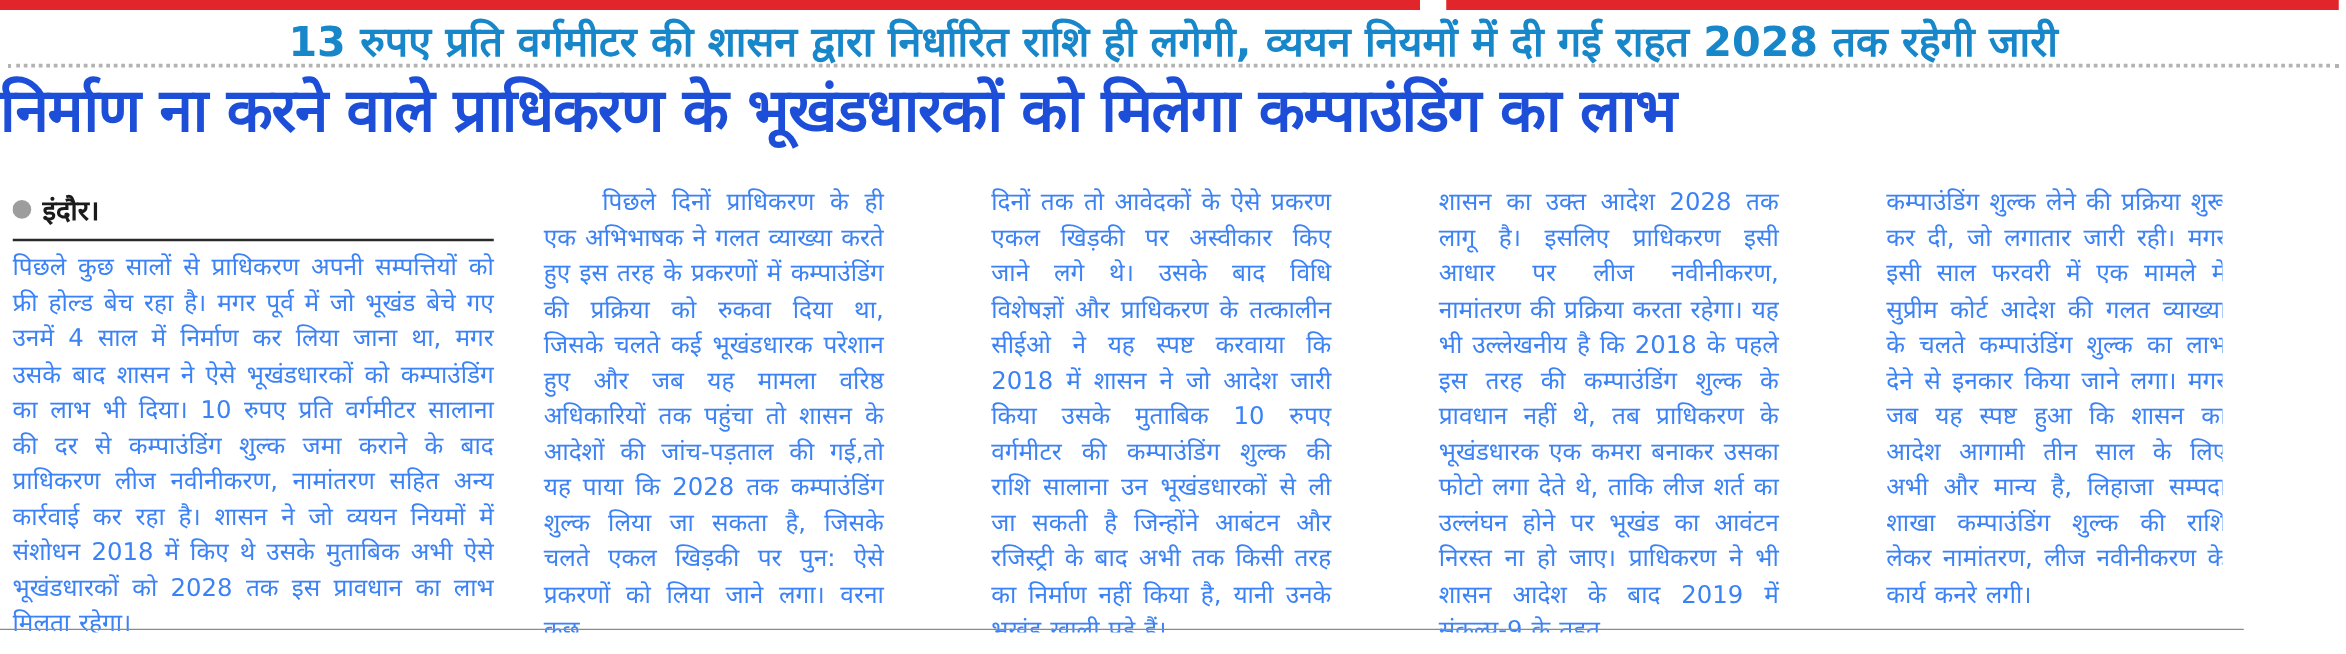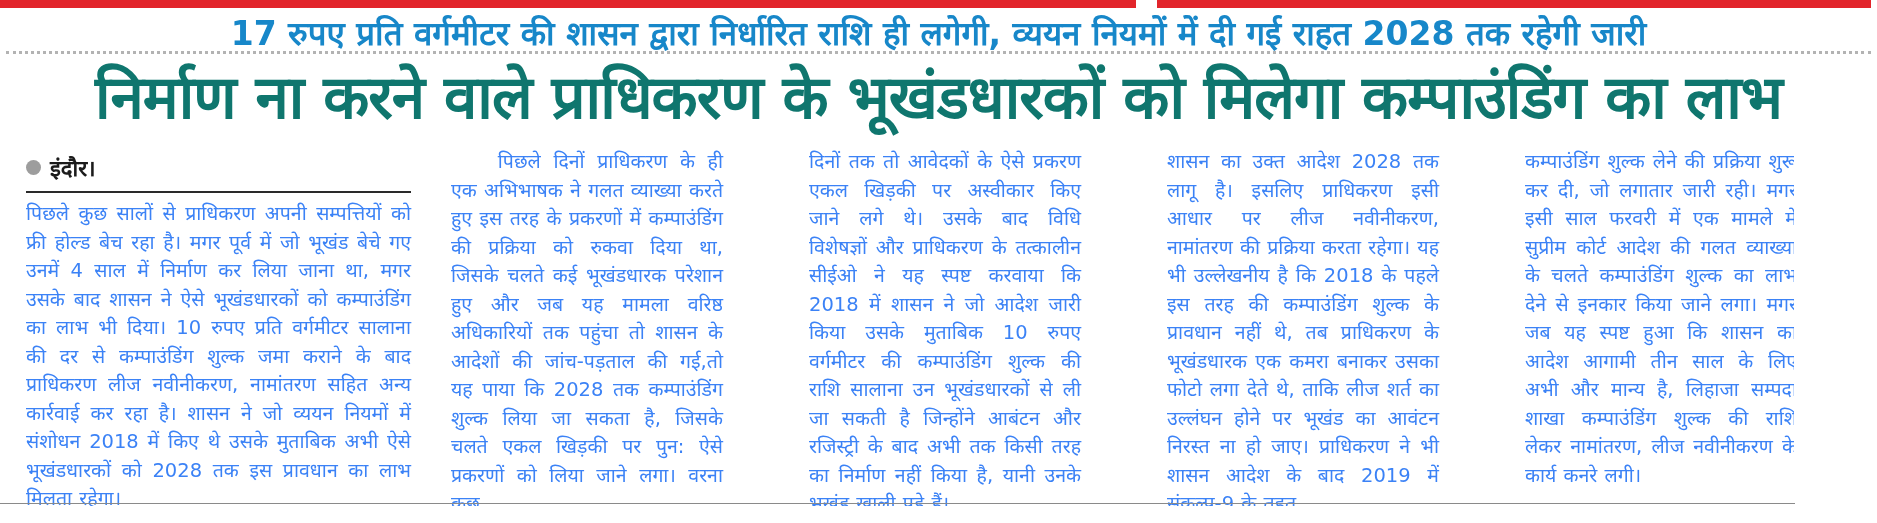--- a/index.html
+++ b/index.html
@@ -24,32 +24,30 @@
     white-space:nowrap;
   }
   
   .dotted-rule{
     position:absolute;top:51px;left:6px;right:6px;
     border-top:3px dotted #b3b3b3;
   }
   
   .headline{
     position:absolute;top:54px;left:0;right:0;margin:0;
-    text-align:center;
-    font-size:60px;font-weight:900;
-    color:#0f766e;
+    font-size:48px;font-weight:900;
+    color:#1d4ed8;
     letter-spacing:-1px;
     white-space:nowrap;
   }
   
   .body-columns{
     position:absolute;top:148px;left:10px;width:1768px;height:358px;
     display:flex;align-items:flex-start;
     overflow:hidden;
-    margin-left:16px;
   }
   .col{width:272px;flex:0 0 auto;}
   .col-first{width:385px;margin-right:40px;}
   .col-mid{margin-right:86px;}
   .para{
     margin:0;
     font-size:19.5px;line-height:28.5px;
     text-align:justify;
     color:#3b82f6;
     word-spacing:1px;
@@ -80,21 +78,21 @@
   .footer .f2{font-size:8px;line-height:9px;color:#777777;}
 </style>
 </head>
 <body>
 
 <div class="page">
 
   <div class="topbar-seg seg-left"></div>
   <div class="topbar-seg seg-right"></div>
 
-  <div class="subheadline">17 रुपए प्रति वर्गमीटर की शासन द्वारा निर्धारित राशि ही लगेगी, व्ययन नियमों में दी गई राहत 2028 तक रहेगी जारी</div>
+  <div class="subheadline">13 रुपए प्रति वर्गमीटर की शासन द्वारा निर्धारित राशि ही लगेगी, व्ययन नियमों में दी गई राहत 2028 तक रहेगी जारी</div>
 
   <div class="dotted-rule"></div>
 
   <h1 class="headline">निर्माण ना करने वाले प्राधिकरण के भूखंडधारकों को मिलेगा कम्पाउंडिंग का लाभ</h1>
 
   <div class="body-columns">
 
     <div class="col col-first">
       <div class="dateline">
         <span class="bullet"></span>

